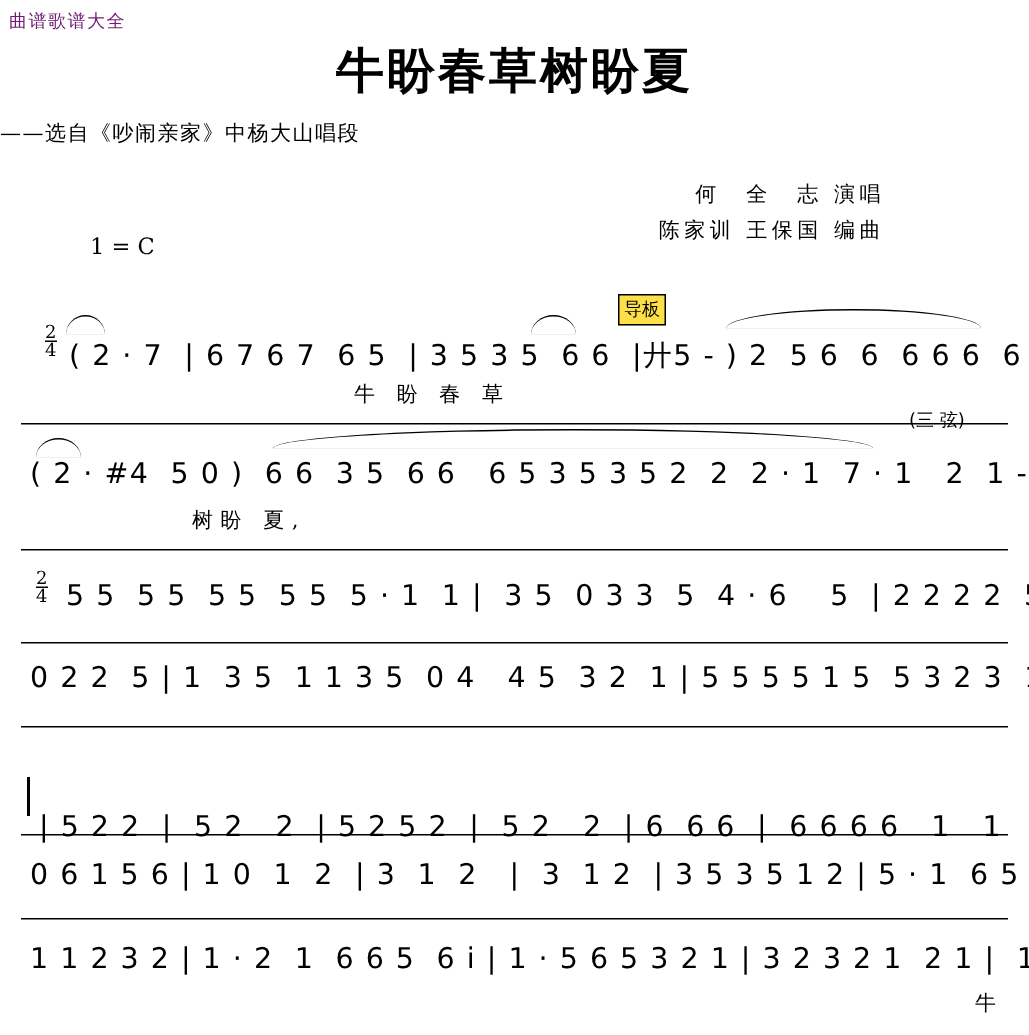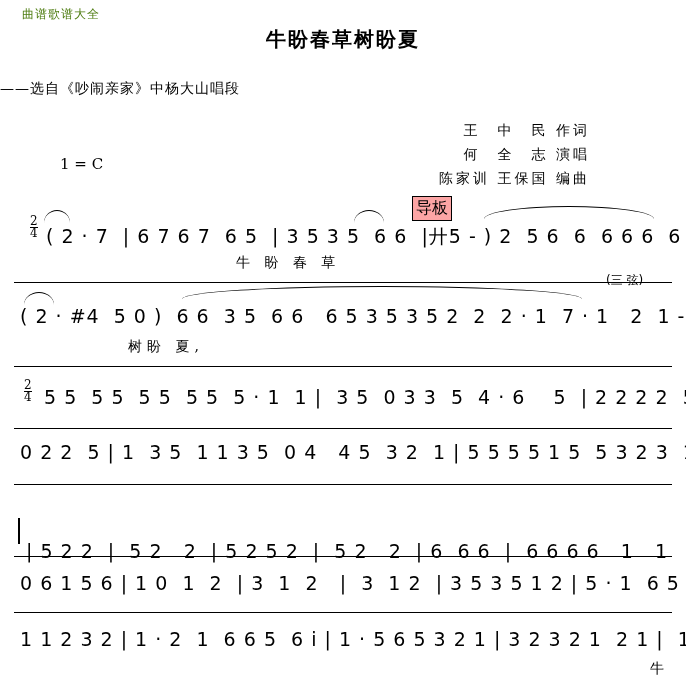--- a/index.html
+++ b/index.html
@@ -5,50 +5,50 @@
   html,body{margin:0;padding:0;}
   body{
     width:686px;height:690px;
     background:#ffffff;
     font-family:"DejaVu Sans","Liberation Sans",sans-serif;
     color:#000;
     position:relative;
     overflow:hidden;
   }
   .watermark{
-    position:absolute;left:22px;top:6px;
-    font-size:12px;color:#4d7c0f;letter-spacing:1px;
+    position:absolute;left:6px;top:6px;
+    font-size:12px;color:#701a75;letter-spacing:1px;
     font-family:"DejaVu Sans",sans-serif;
   }
   .title{
     position:absolute;top:26px;left:0;width:100%;
     text-align:center;
-    font-size:20px;font-weight:bold;letter-spacing:2px;
+    font-size:32px;font-weight:bold;letter-spacing:2px;
     font-family:"DejaVu Serif","Liberation Serif",serif;
   }
   .subtitle{
     position:absolute;top:80px;left:0;width:100%;
     text-align:left;font-size:14px;letter-spacing:1px;
     font-family:"DejaVu Serif","Liberation Serif",serif;
   }
   .credits{
     position:absolute;top:118px;right:96px;
     text-align:right;font-size:14px;line-height:24px;
     letter-spacing:3px;
     font-family:"DejaVu Serif","Liberation Serif",serif;
   }
   .credits div{white-space:nowrap;}
   .keysig{
     position:absolute;left:60px;top:155px;
     font-size:15px;font-family:"DejaVu Serif",serif;
   }
   .boxlabel{
     position:absolute;
-    font-size:16px;border:1px solid #000;padding:1px 3px;
-    background:#fca5a5;
+    font-size:12px;border:1px solid #000;padding:1px 3px;
+    background:#fde047;
     font-family:"DejaVu Sans",sans-serif;
   }
   .paren-label{
     position:absolute;font-size:12px;
     font-family:"DejaVu Sans",sans-serif;
   }
   .staffline{
     position:absolute;left:14px;width:658px;height:0;
     border-top:1px solid #000;
   }
@@ -84,21 +84,20 @@
 </style>
 </head>
 <body>
 
 <div class="watermark">曲谱歌谱大全</div>
 
 <div class="title">牛盼春草树盼夏</div>
 <div class="subtitle">——选自《吵闹亲家》中杨大山唱段</div>
 
 <div class="credits">
-  <div>王　中　民 作词</div>
   <div>何　全　志 演唱</div>
   <div>陈家训 王保国 编曲</div>
 </div>
 
 <div class="keysig">1 = C</div>
 
 <div class="boxlabel" style="left:412px;top:196px;">导板</div>
 <div class="paren-label" style="left:606px;top:272px;">(三 弦)</div>
 
 <div class="meter" style="left:30px;top:216px;">

